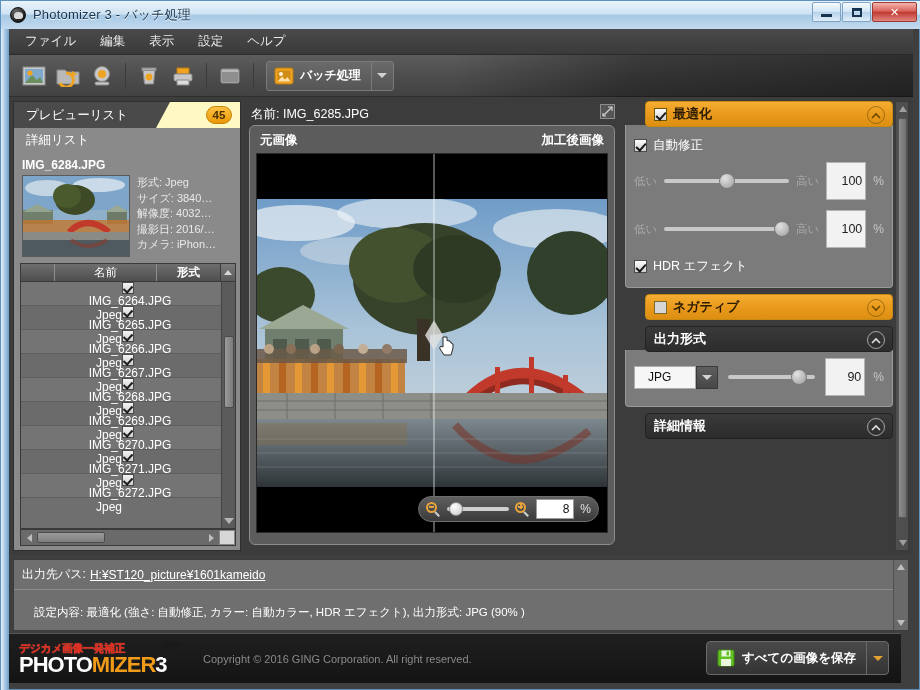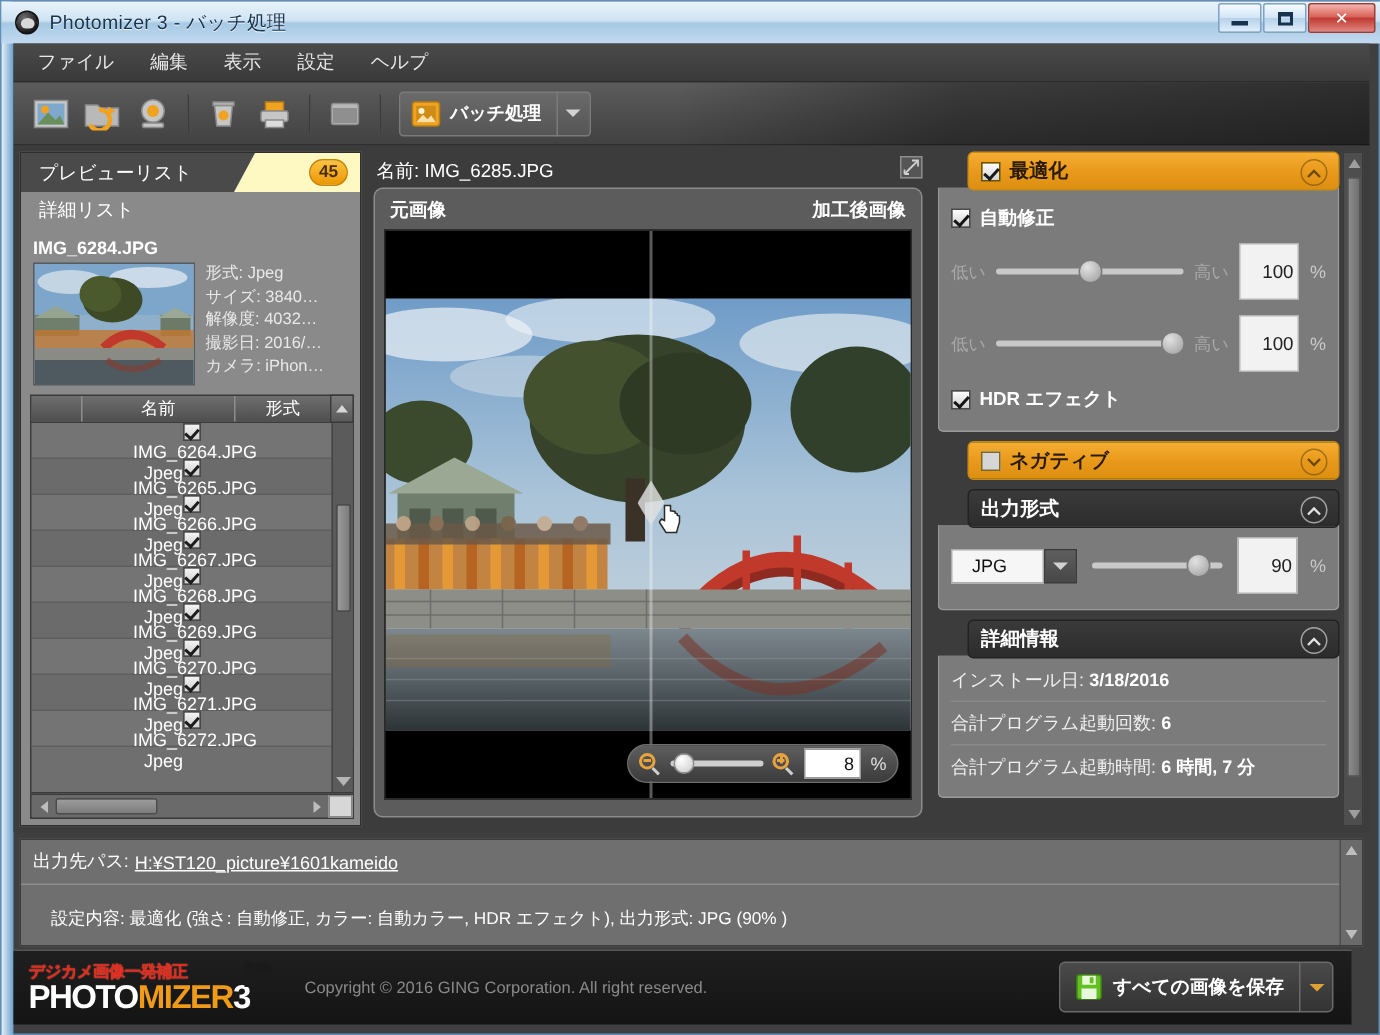--- a/index.html
+++ b/index.html
@@ -146,21 +146,21 @@
     margin:2px 4px 0 6px; height:19px; display:flex; align-items:center;
     background: linear-gradient(180deg,#6e6e6e,#4e4e4e);
     border:1px solid #3a3a3a;
     font-size:11.5px; color:#ffffff;
     position:relative;
   }
   .ch-check { width:34px; border-right:1px solid #8d8d8d; height:100%; }
   .ch-name  { flex:1; text-align:center; border-right:1px solid #8d8d8d; height:100%;
               display:flex;align-items:center;justify-content:center; }
   .ch-type  { width:64px; text-align:center; border-right:1px solid #8d8d8d; height:100%;
-              display:flex;align-items:center;justify-content:center; }
+              display:flex;align-items:center;justify-content:center;font-weight:bold; }
   .ch-end   { width:14px; height:100%; }
   .ch-scroll-up {
     position:absolute; right:-1px; top:-1px; width:16px;height:19px;
     background:linear-gradient(180deg,#7a7a7a,#5a5a5a); border:1px solid #3a3a3a;
     display:flex;align-items:center;justify-content:center;
   }
   .tri-up { width:0;height:0;border-left:4px solid transparent;border-right:4px solid transparent;border-bottom:5px solid #d6d6d6; }
 
   
   .filelist {
@@ -344,21 +344,21 @@
   }
   .opt-row { display:flex; align-items:center; margin:4px 0 2px 0; }
   .opt-chk {
     width:13px;height:13px; margin-right:6px; flex:none;
     background:linear-gradient(180deg,#fdfdfd,#d0d0d0); border:1px solid #4b4b4b; position:relative;
   }
   .opt-chk.checked:after {
     content:""; position:absolute; left:3px; top:1px; width:4px;height:8px;
     border:solid #151515; border-width:0 2px 2px 0; transform:rotate(42deg);
   }
-  .opt-label { font-size:12.5px; color:#ffffff; font-weight:bold; }
+  .opt-label { font-size:12.5px; color:#ffffff; font-weight:normal; }
 
   .slider-row { display:flex; align-items:center; gap:7px; margin:8px 0 10px 0; }
   .sl-min, .sl-max { font-size:11.5px; color:#a9a9a9; }
   .sl-track { flex:1; height:4px; background:#c9c9c9; border-radius:2px; position:relative; }
   .sl-thumb { position:absolute; top:-6px; width:16px;height:16px;border-radius:50%;
               background: radial-gradient(circle at 35% 30%, #e2e2e2, #9b9b9b); border:1px solid #7c7c7c; }
   .sl-val {
     width:40px;height:38px; background:#f2f2f2; border:1px solid #b4b4b4;
     font-size:12.5px; color:#222; display:flex;align-items:center;justify-content:flex-end;
     padding-right:3px; overflow:hidden;
@@ -898,34 +898,20 @@
 
         <div class="section">
           <div class="sec-head dark">
             <span>詳細情報</span>
             <div class="chev">
               <svg width="10" height="7" viewBox="0 0 10 7">
                   <path d="M1 6 L5 2 L9 6" stroke="#e2e2e2" stroke-width="1.6" fill="none"></path>
                 </svg>
             </div>
           </div>
-          <div class="info-body">
-            <div class="info-row">
-              <span>インストール日:</span>
-              <b>3/18/2016</b>
-            </div>
-            <div class="info-row">
-              <span>合計プログラム起動回数:</span>
-              <b>6</b>
-            </div>
-            <div class="info-row">
-              <span>合計プログラム起動時間:</span>
-              <b>6 時間, 7 分</b>
-            </div>
-          </div>
         </div>
 
       </div>
 
       <div class="rp-scroll-col">
         <div class="rp-up"></div>
         <div class="rp-thumb"></div>
         <div class="rp-down"></div>
       </div>
     </div>

